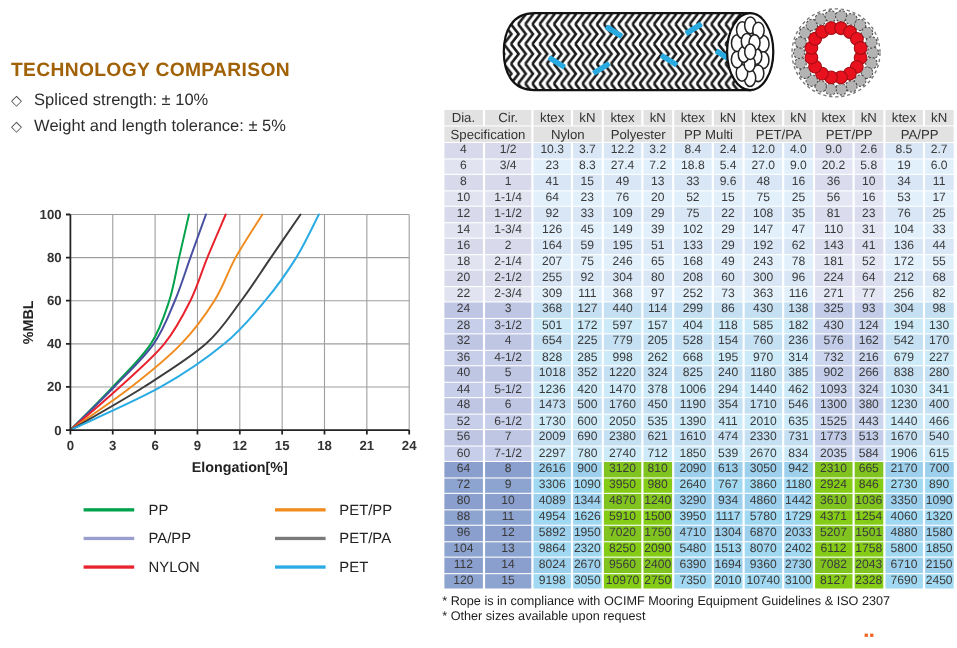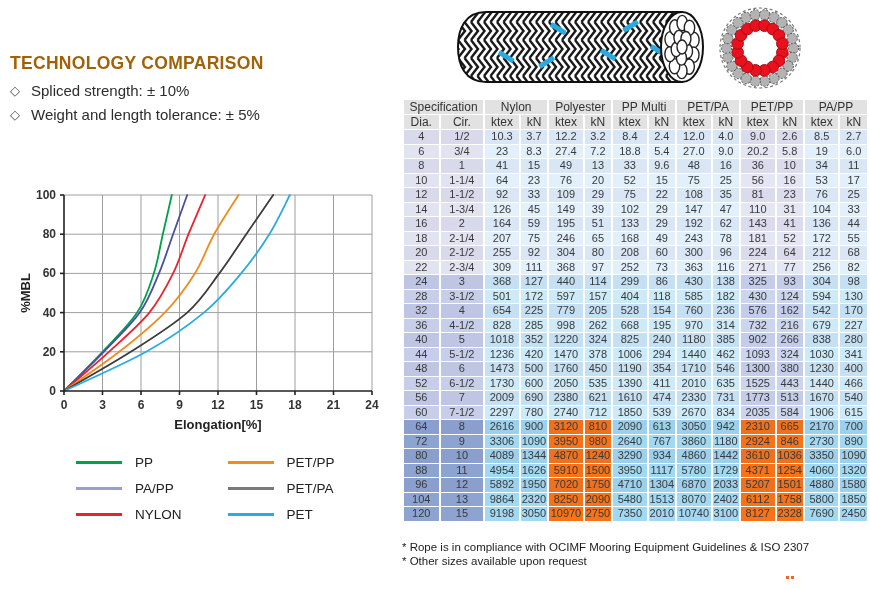--- a/index.html
+++ b/index.html
@@ -11,33 +11,33 @@
   #page-title{left:10px;top:53px;margin:0;font-size:17.5px;font-weight:700;color:#a16207;letter-spacing:.3px}
   #bullets{left:10px;top:82px;list-style:none;margin:0;padding:0}
   #bullets li{font-size:15px;color:#2d2d2d;margin-bottom:7px;display:flex;align-items:center;gap:11px}
   .diamond{color:#4a4a4a;font-size:13px;line-height:1}
 
   
   #chart-wrap{left:18px;top:183px;width:380px}
   .tick{font-size:12px;font-weight:700;fill:#333}
   .axlabel{font-size:13px;font-weight:700;fill:#222}
   #chart-legend{margin-top:10px;margin-left:58px;display:grid;grid-template-rows:repeat(3,26px);
-                grid-auto-flow:column;column-gap:46px;width:-moz-fit-content;width:fit-content;align-items:center}
+                grid-auto-flow:column;column-gap:68px;width:-moz-fit-content;width:fit-content;align-items:center}
   .leg-item{display:flex;align-items:center;gap:13px;font-size:13.5px;color:#222;white-space:nowrap}
   .leg-swatch{width:46px;height:3px;flex:0 0 auto}
 
   
   #table-wrap{left:402px;top:99px;width:467px}
   #spec-table{border-collapse:separate;border-spacing:2px 1.5px;table-layout:fixed;width:467px}
   #spec-table th{background:#e2e2e2;font-weight:400;font-size:12px;color:#333;height:14px;padding:0;line-height:14px;text-align:center}
   #spec-table td{font-size:11px;color:#3a3a3a;text-align:center;height:13.5px;line-height:13.5px;padding:0;overflow:hidden;white-space:nowrap}
   tr.stripe td{box-shadow:inset 0 0 0 99px rgba(95,105,165,0.07)}
   .c-light-spec{background:#e1e4f0}.c-light-data{background:#e2f0fb}.c-light-alt{background:#e4e6f4}
   .c-mid-spec{background:#c6cee9}.c-mid-data{background:#cdeaf8}.c-mid-alt{background:#cbd5ee}
-  .c-dark-spec{background:#8da4d0}.c-dark-data{background:#a2d9f2}.c-dark-alt{background:#f97316}
+  .c-dark-spec{background:#8da4d0}.c-dark-data{background:#a2d9f2}.c-dark-alt{background:#84cc16}
 
   
   #footnotes{left:402px;top:540px;font-size:11.5px;color:#1c1c1c;line-height:14px}
   #footnotes div{margin:0}
 
   
   #logo-dots{left:786px;top:576px;display:flex;gap:2px}
   #logo-dots span{width:3px;height:3px;background:#f26522;display:block}
 
   
@@ -251,44 +251,44 @@
         <col style="width: 26px;">
         <col style="width: 33px;">
         <col style="width: 26px;">
         <col style="width: 33px;">
         <col style="width: 26px;">
         <col style="width: 33px;">
         <col style="width: 26px;">
       </colgroup>
       <thead>
         <tr>
-          <th colspan="2">Specification</th>
-          <th colspan="2">Nylon</th>
-          <th colspan="2">Polyester</th>
-          <th colspan="2">PP Multi</th>
-          <th colspan="2">PET/PA</th>
-          <th colspan="2">PET/PP</th>
-          <th colspan="2">PA/PP</th>
-        </tr>
-        <tr>
           <th>Dia.</th>
           <th>Cir.</th>
           <th>ktex</th>
           <th>kN</th>
           <th>ktex</th>
           <th>kN</th>
           <th>ktex</th>
           <th>kN</th>
           <th>ktex</th>
           <th>kN</th>
           <th>ktex</th>
           <th>kN</th>
           <th>ktex</th>
           <th>kN</th>
         </tr>
+        <tr>
+          <th colspan="2">Specification</th>
+          <th colspan="2">Nylon</th>
+          <th colspan="2">Polyester</th>
+          <th colspan="2">PP Multi</th>
+          <th colspan="2">PET/PA</th>
+          <th colspan="2">PET/PP</th>
+          <th colspan="2">PA/PP</th>
+        </tr>
       </thead>
       <tbody>
         <tr class="stripe">
           <td class="c-light-spec">4</td>
           <td class="c-light-spec">1/2</td>
           <td class="c-light-data">10.3</td>
           <td class="c-light-data">3.7</td>
           <td class="c-light-data">12.2</td>
           <td class="c-light-data">3.2</td>
           <td class="c-light-data">8.4</td>
@@ -466,21 +466,21 @@
           <td class="c-mid-data">501</td>
           <td class="c-mid-data">172</td>
           <td class="c-mid-data">597</td>
           <td class="c-mid-data">157</td>
           <td class="c-mid-data">404</td>
           <td class="c-mid-data">118</td>
           <td class="c-mid-data">585</td>
           <td class="c-mid-data">182</td>
           <td class="c-mid-alt">430</td>
           <td class="c-mid-alt">124</td>
-          <td class="c-mid-data">594</td>
+          <td class="c-mid-data">194</td>
           <td class="c-mid-data">130</td>
         </tr>
         <tr class="stripe">
           <td class="c-mid-spec">32</td>
           <td class="c-mid-spec">4</td>
           <td class="c-mid-data">654</td>
           <td class="c-mid-data">225</td>
           <td class="c-mid-data">779</td>
           <td class="c-mid-data">205</td>
           <td class="c-mid-data">528</td>
@@ -693,20 +693,36 @@
           <td class="c-dark-alt">2090</td>
           <td class="c-dark-data">5480</td>
           <td class="c-dark-data">1513</td>
           <td class="c-dark-data">8070</td>
           <td class="c-dark-data">2402</td>
           <td class="c-dark-alt">6112</td>
           <td class="c-dark-alt">1758</td>
           <td class="c-dark-data">5800</td>
           <td class="c-dark-data">1850</td>
         </tr>
+        <tr class="stripe">
+          <td class="c-dark-spec">112</td>
+          <td class="c-dark-spec">14</td>
+          <td class="c-dark-data">8024</td>
+          <td class="c-dark-data">2670</td>
+          <td class="c-dark-alt">9560</td>
+          <td class="c-dark-alt">2400</td>
+          <td class="c-dark-data">6390</td>
+          <td class="c-dark-data">1694</td>
+          <td class="c-dark-data">9360</td>
+          <td class="c-dark-data">2730</td>
+          <td class="c-dark-alt">7082</td>
+          <td class="c-dark-alt">2043</td>
+          <td class="c-dark-data">6710</td>
+          <td class="c-dark-data">2150</td>
+        </tr>
         <tr>
           <td class="c-dark-spec">120</td>
           <td class="c-dark-spec">15</td>
           <td class="c-dark-data">9198</td>
           <td class="c-dark-data">3050</td>
           <td class="c-dark-alt">10970</td>
           <td class="c-dark-alt">2750</td>
           <td class="c-dark-data">7350</td>
           <td class="c-dark-data">2010</td>
           <td class="c-dark-data">10740</td>

